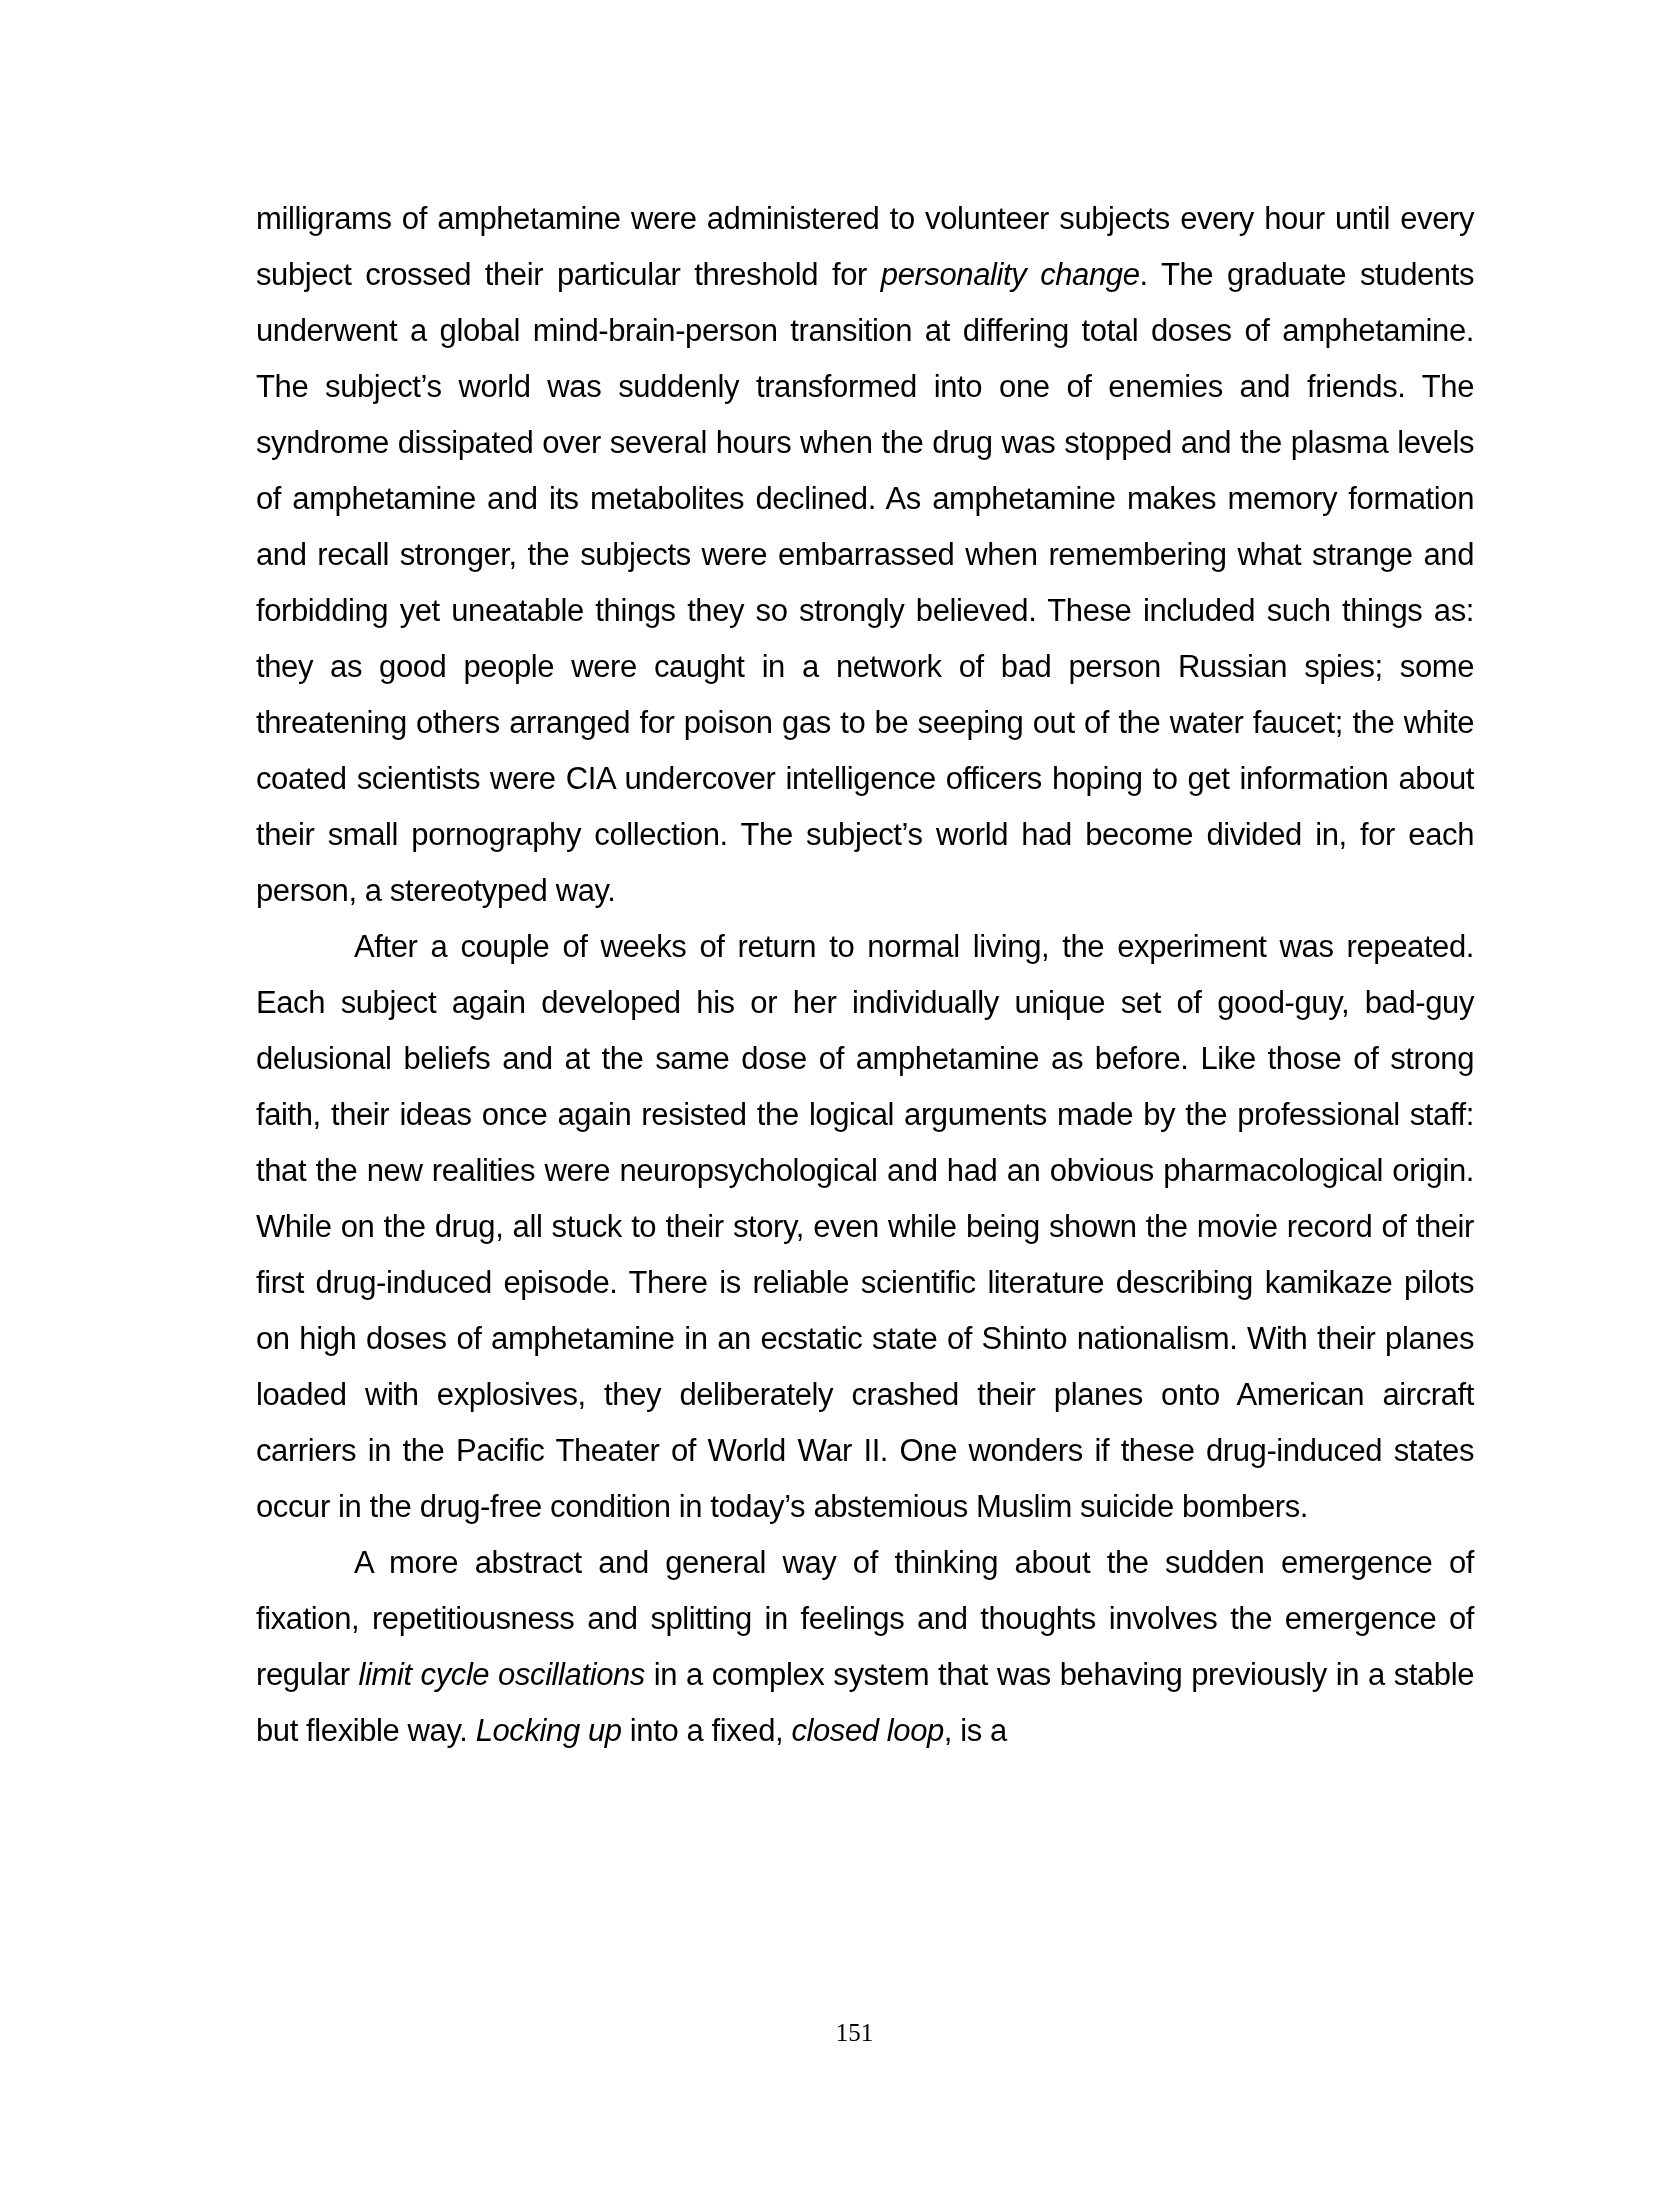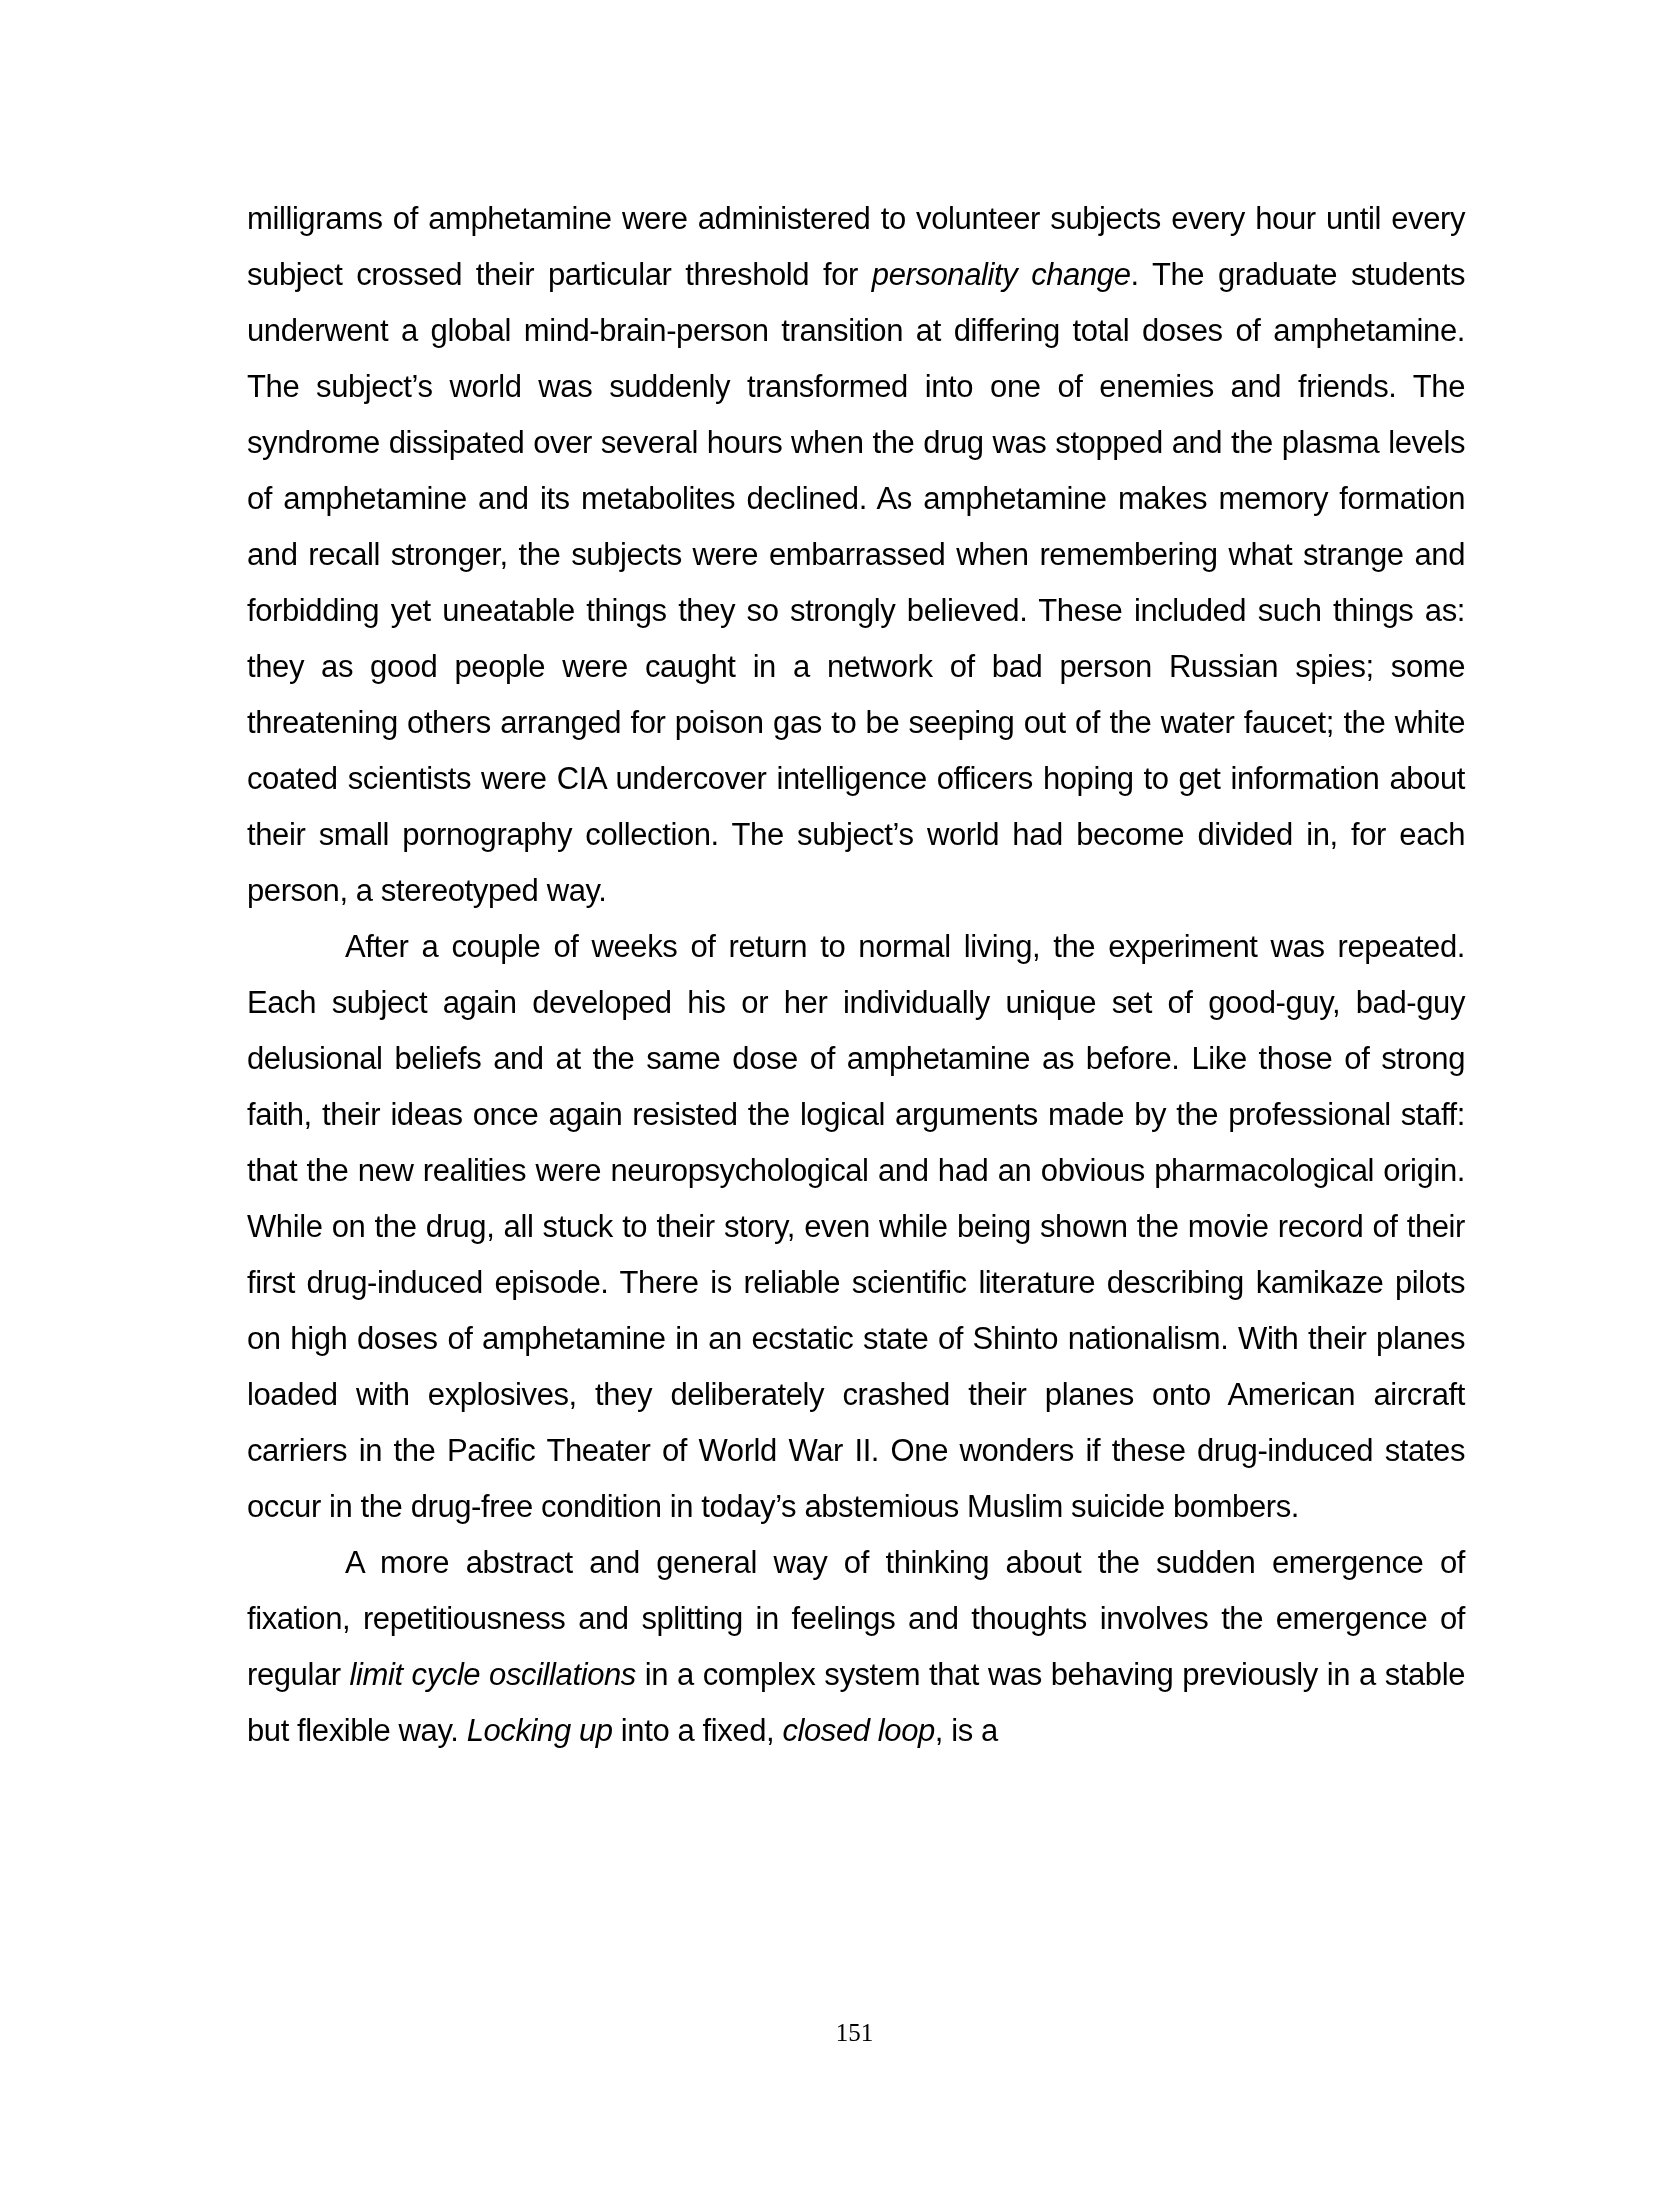--- a/index.html
+++ b/index.html
@@ -17,21 +17,21 @@
     .page {
       position: absolute;
       left: 0;
       top: 0;
       width: 1669px;
       height: 2205px;
       background: #ffffff;
     }
     .body-text {
       position: absolute;
-      left: 247px;
+      left: 256px;
       top: 191px;
       width: 1218px;
       font-family: "Liberation Sans", sans-serif;
       font-size: 31px;
       line-height: 56px;
       text-align: justify;
       letter-spacing: -0.4px;
       word-spacing: 0px;
     }
     .body-text p {

